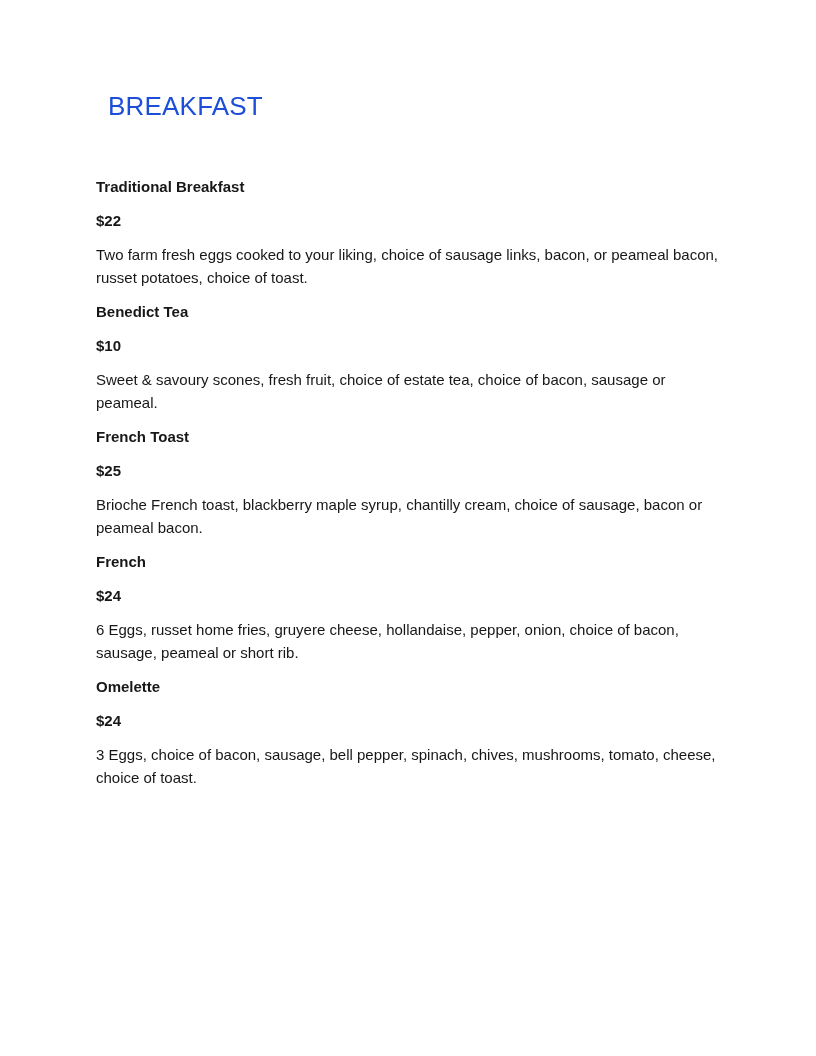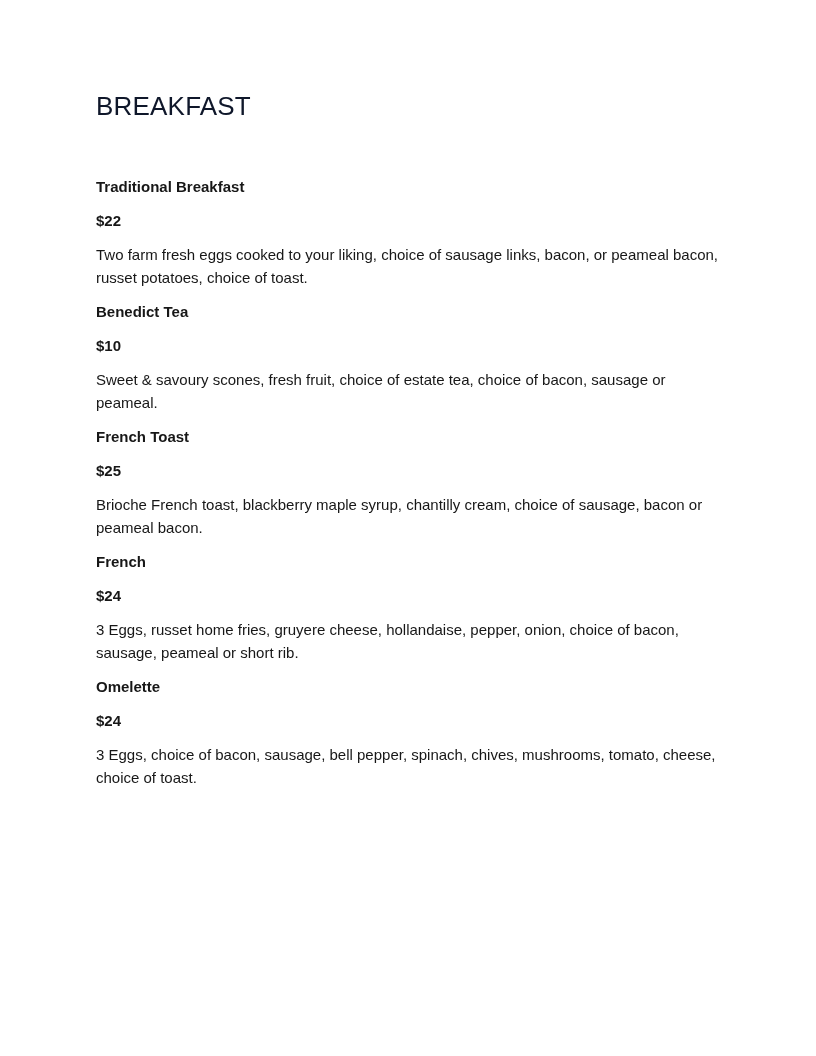--- a/index.html
+++ b/index.html
@@ -19,22 +19,22 @@
     width: 816px;
     height: 1056px;
     padding: 88px 96px 0 96px;
     background: #ffffff;
   }
   .doc-title {
     font-size: 26px;
     font-weight: 400;
     letter-spacing: 0.2px;
     line-height: 36px;
-    margin: 0 0 51px 0;
-    color: #0f172a;
+    margin: 0 0 51px 12px;
+    color: #1d4ed8;
   }
   .menu-item .item-name {
     font-size: 15px;
     font-weight: 700;
     line-height: 23px;
     margin: 0 0 11px 0;
   }
   .menu-item .item-price {
     font-size: 15px;
     font-weight: 700;
@@ -72,21 +72,21 @@
 
     <div class="menu-item">
       <p class="item-name">French Toast</p>
       <p class="item-price">$25</p>
       <p class="item-desc">Brioche French toast, blackberry maple syrup, chantilly cream, choice of sausage, bacon or peameal bacon.</p>
     </div>
 
     <div class="menu-item">
       <p class="item-name">French</p>
       <p class="item-price">$24</p>
-      <p class="item-desc">3 Eggs, russet home fries, gruyere cheese, hollandaise, pepper, onion, choice of bacon, sausage, peameal or short rib.</p>
+      <p class="item-desc">6 Eggs, russet home fries, gruyere cheese, hollandaise, pepper, onion, choice of bacon, sausage, peameal or short rib.</p>
     </div>
 
 
     <div class="menu-item">
       <p class="item-name">Omelette</p>
       <p class="item-price">$24</p>
       <p class="item-desc">3 Eggs, choice of bacon, sausage, bell pepper, spinach, chives, mushrooms, tomato, cheese, choice of toast.</p>
     </div>
 
   </div>

